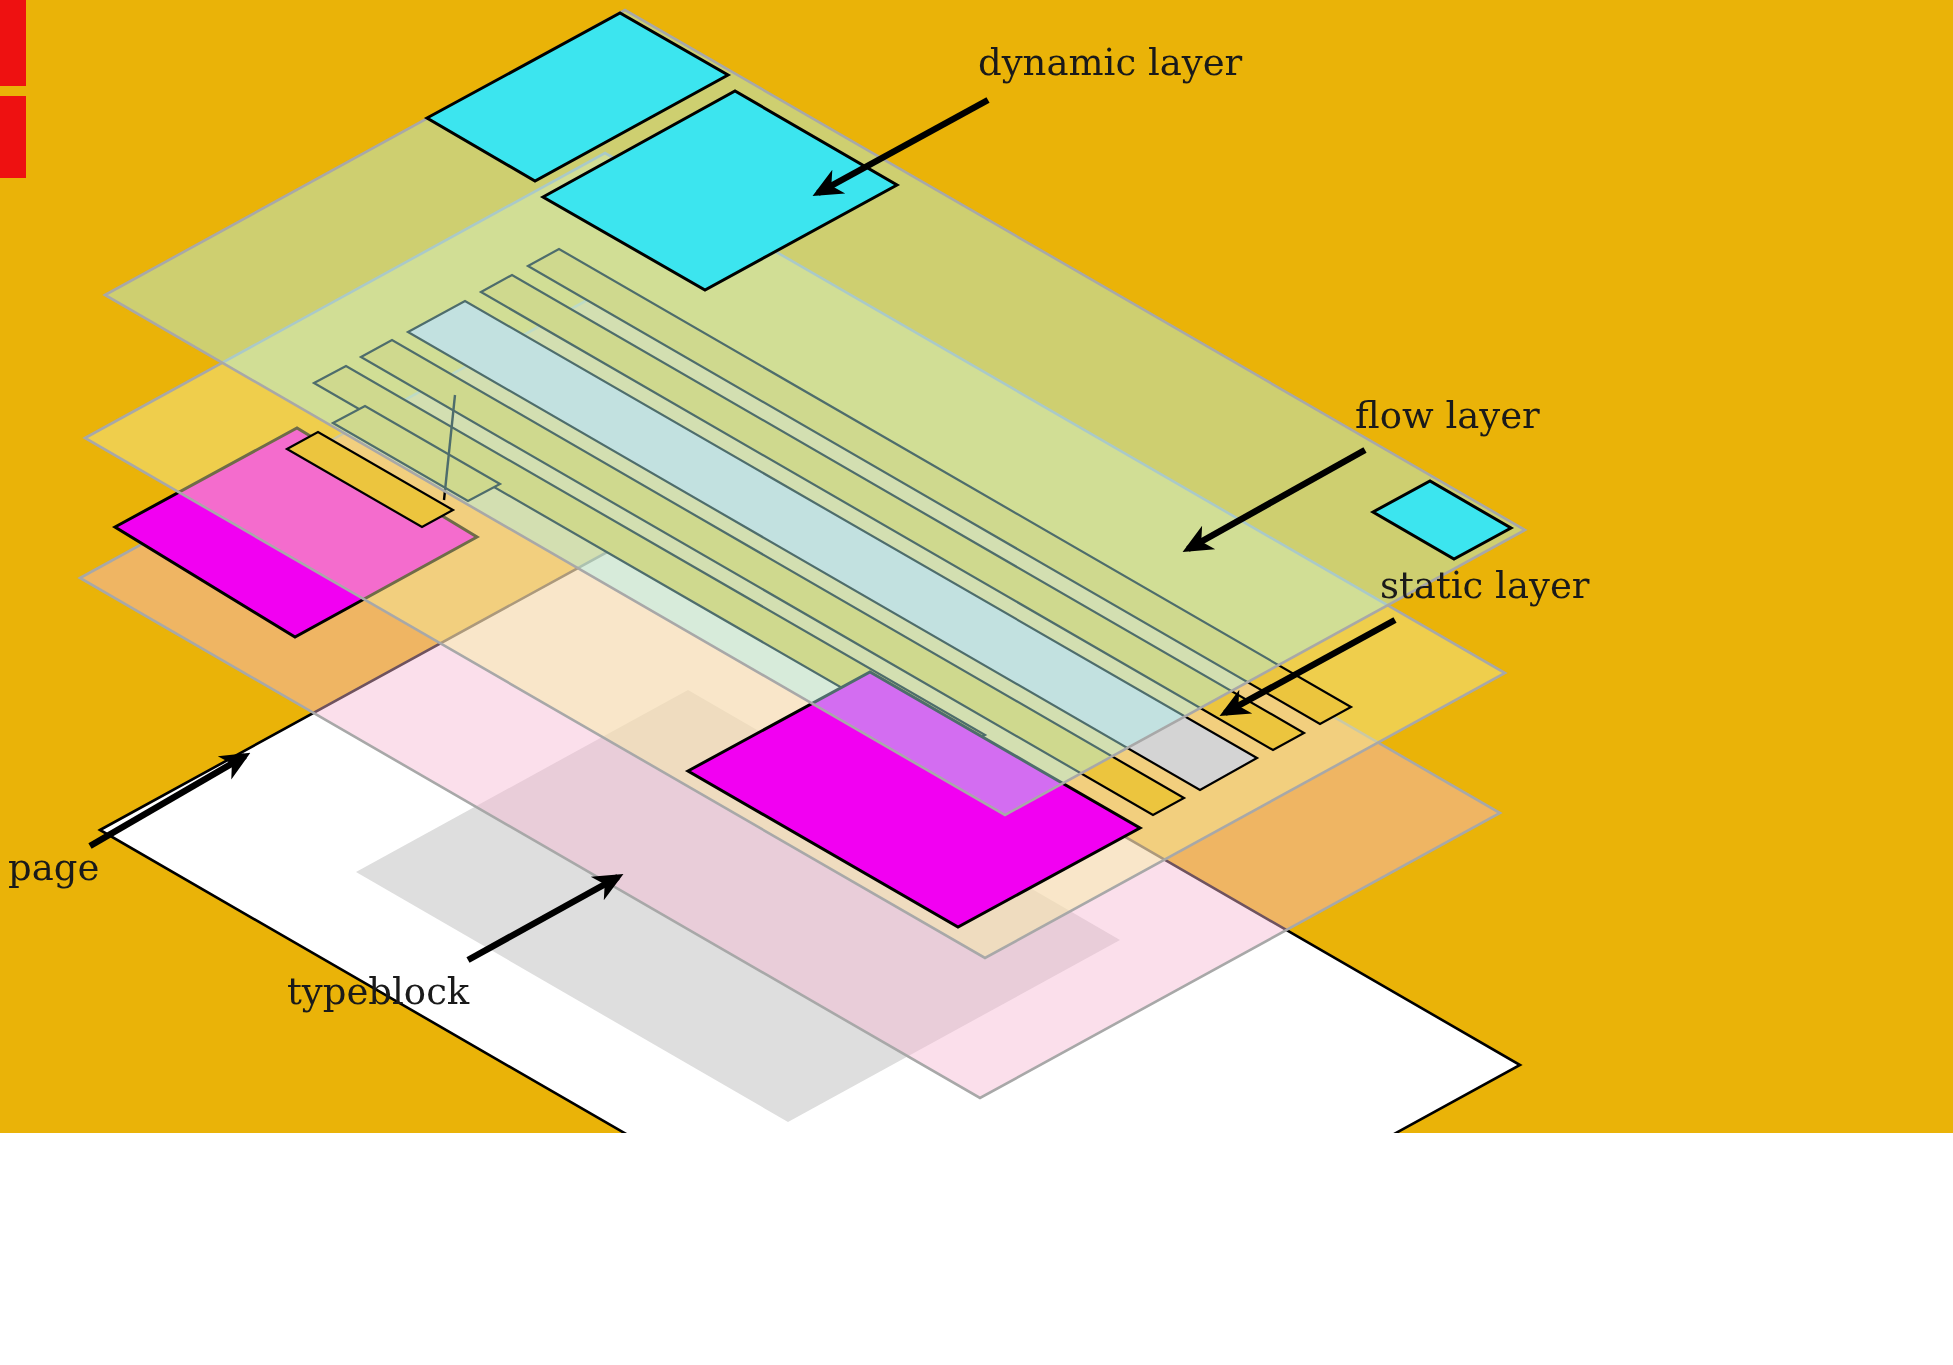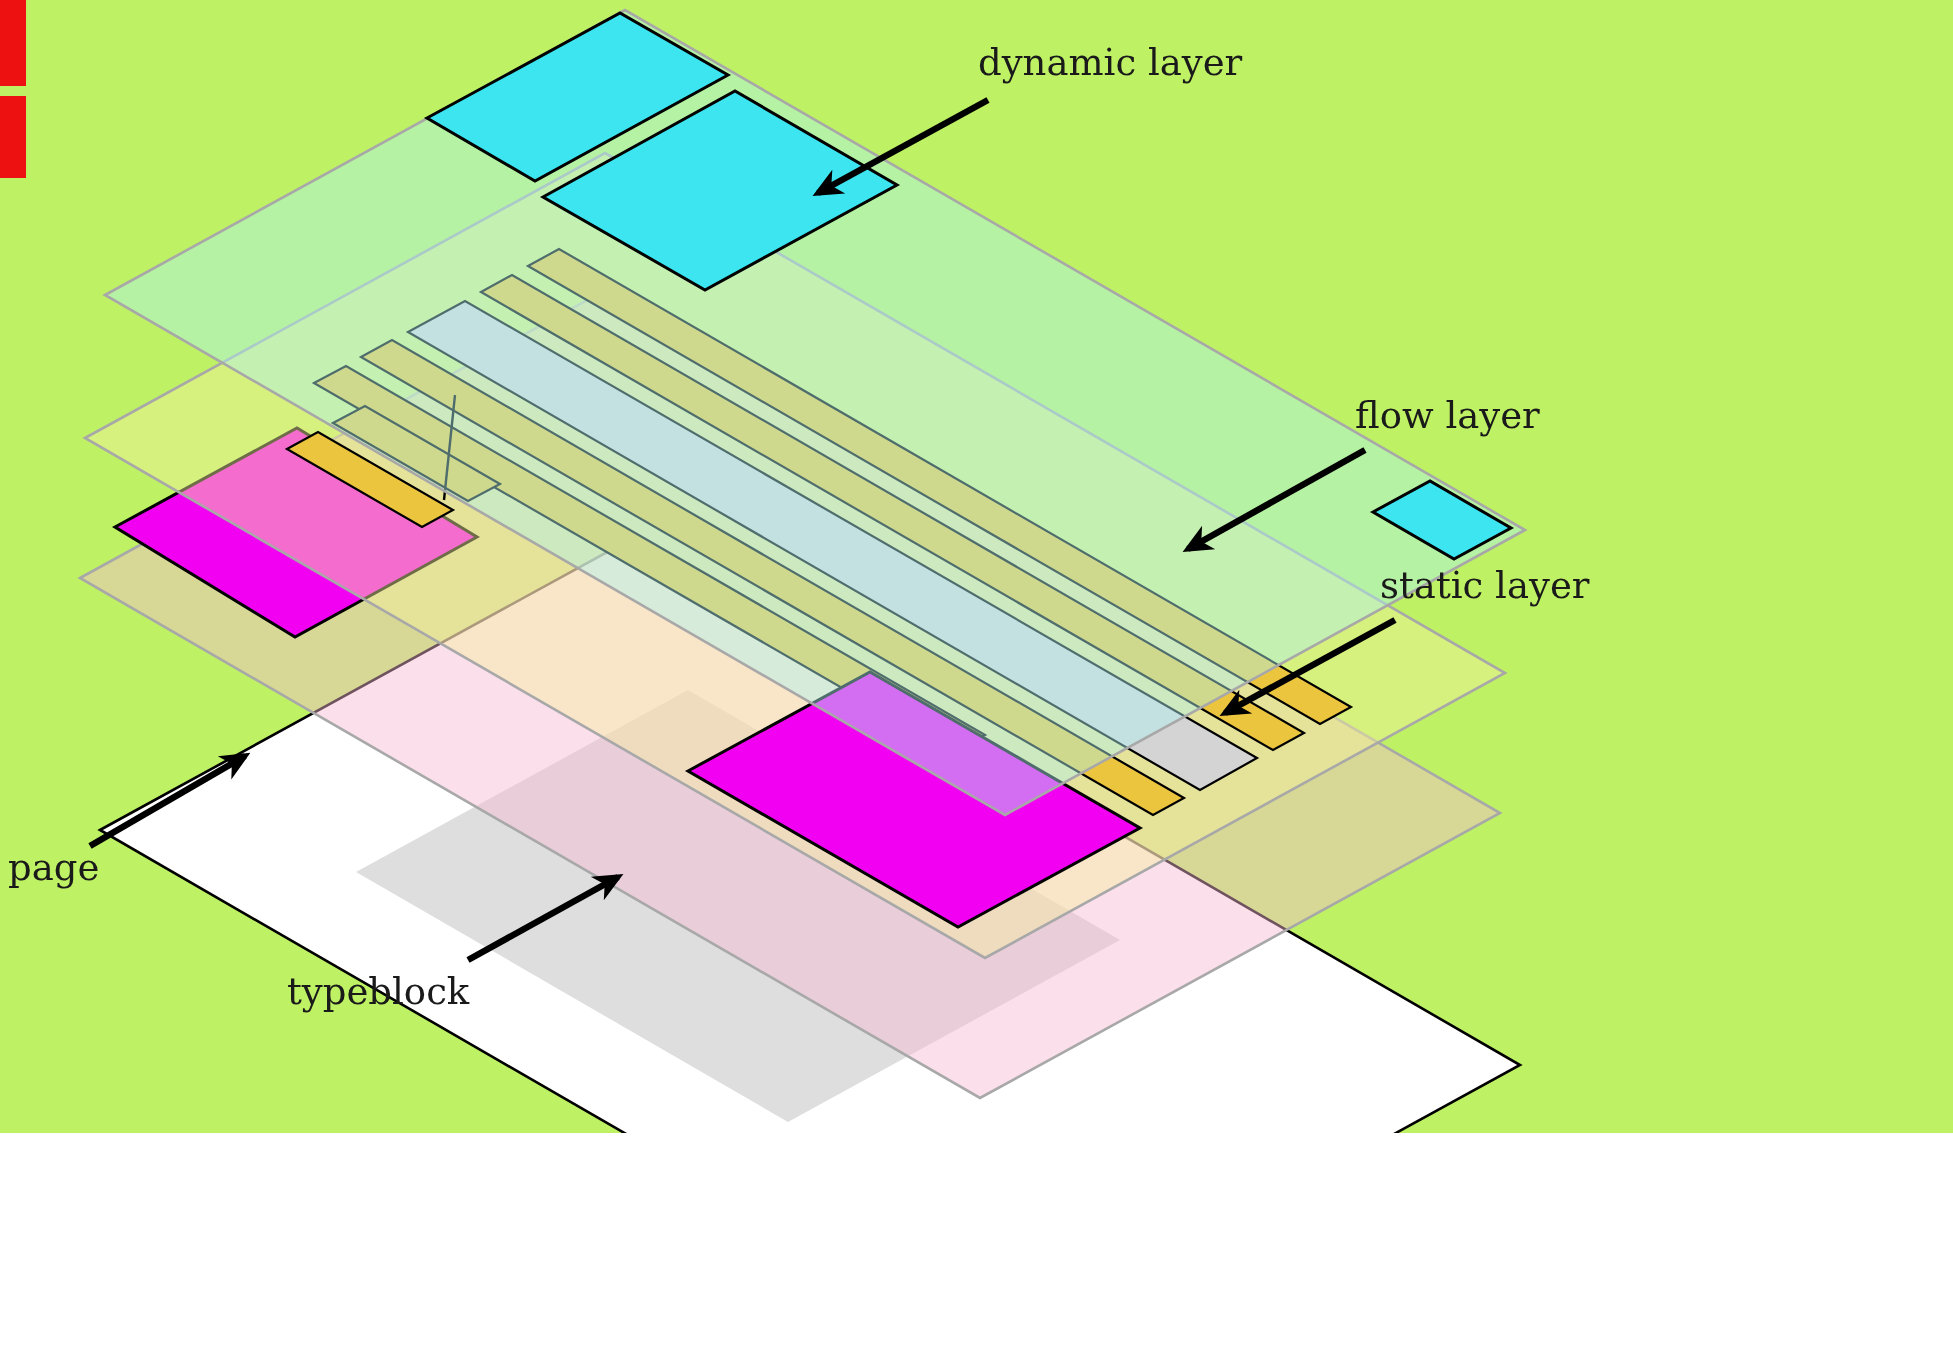--- a/index.html
+++ b/index.html
@@ -1,16 +1,16 @@
 <!DOCTYPE html>
 <html><head>
 <meta charset="utf-8">
 <style>
   html,body{margin:0;padding:0;background:#ffffff;}
-  .stage{position:relative;width:1953px;height:1133px;background:#bef264;overflow:hidden;}
+  .stage{position:relative;width:1953px;height:1133px;background:#eab308;overflow:hidden;}
   svg{display:block;}
   .sheet{stroke:#a8a8a8;stroke-width:2.6;fill-opacity:0.45;}
   .pageoutline{stroke:#000000;stroke-width:2.6;}
   .block{stroke:#000000;stroke-width:3;}
   .stripe{stroke:#000000;stroke-width:2.2;}
   .rule{stroke:#000000;stroke-width:2.4;}
   .arrow{stroke-width:6.5;fill:none;}
   .lbl{font-family:"DejaVu Serif","Liberation Serif",serif;font-size:37px;}
 </style>
 </head>

